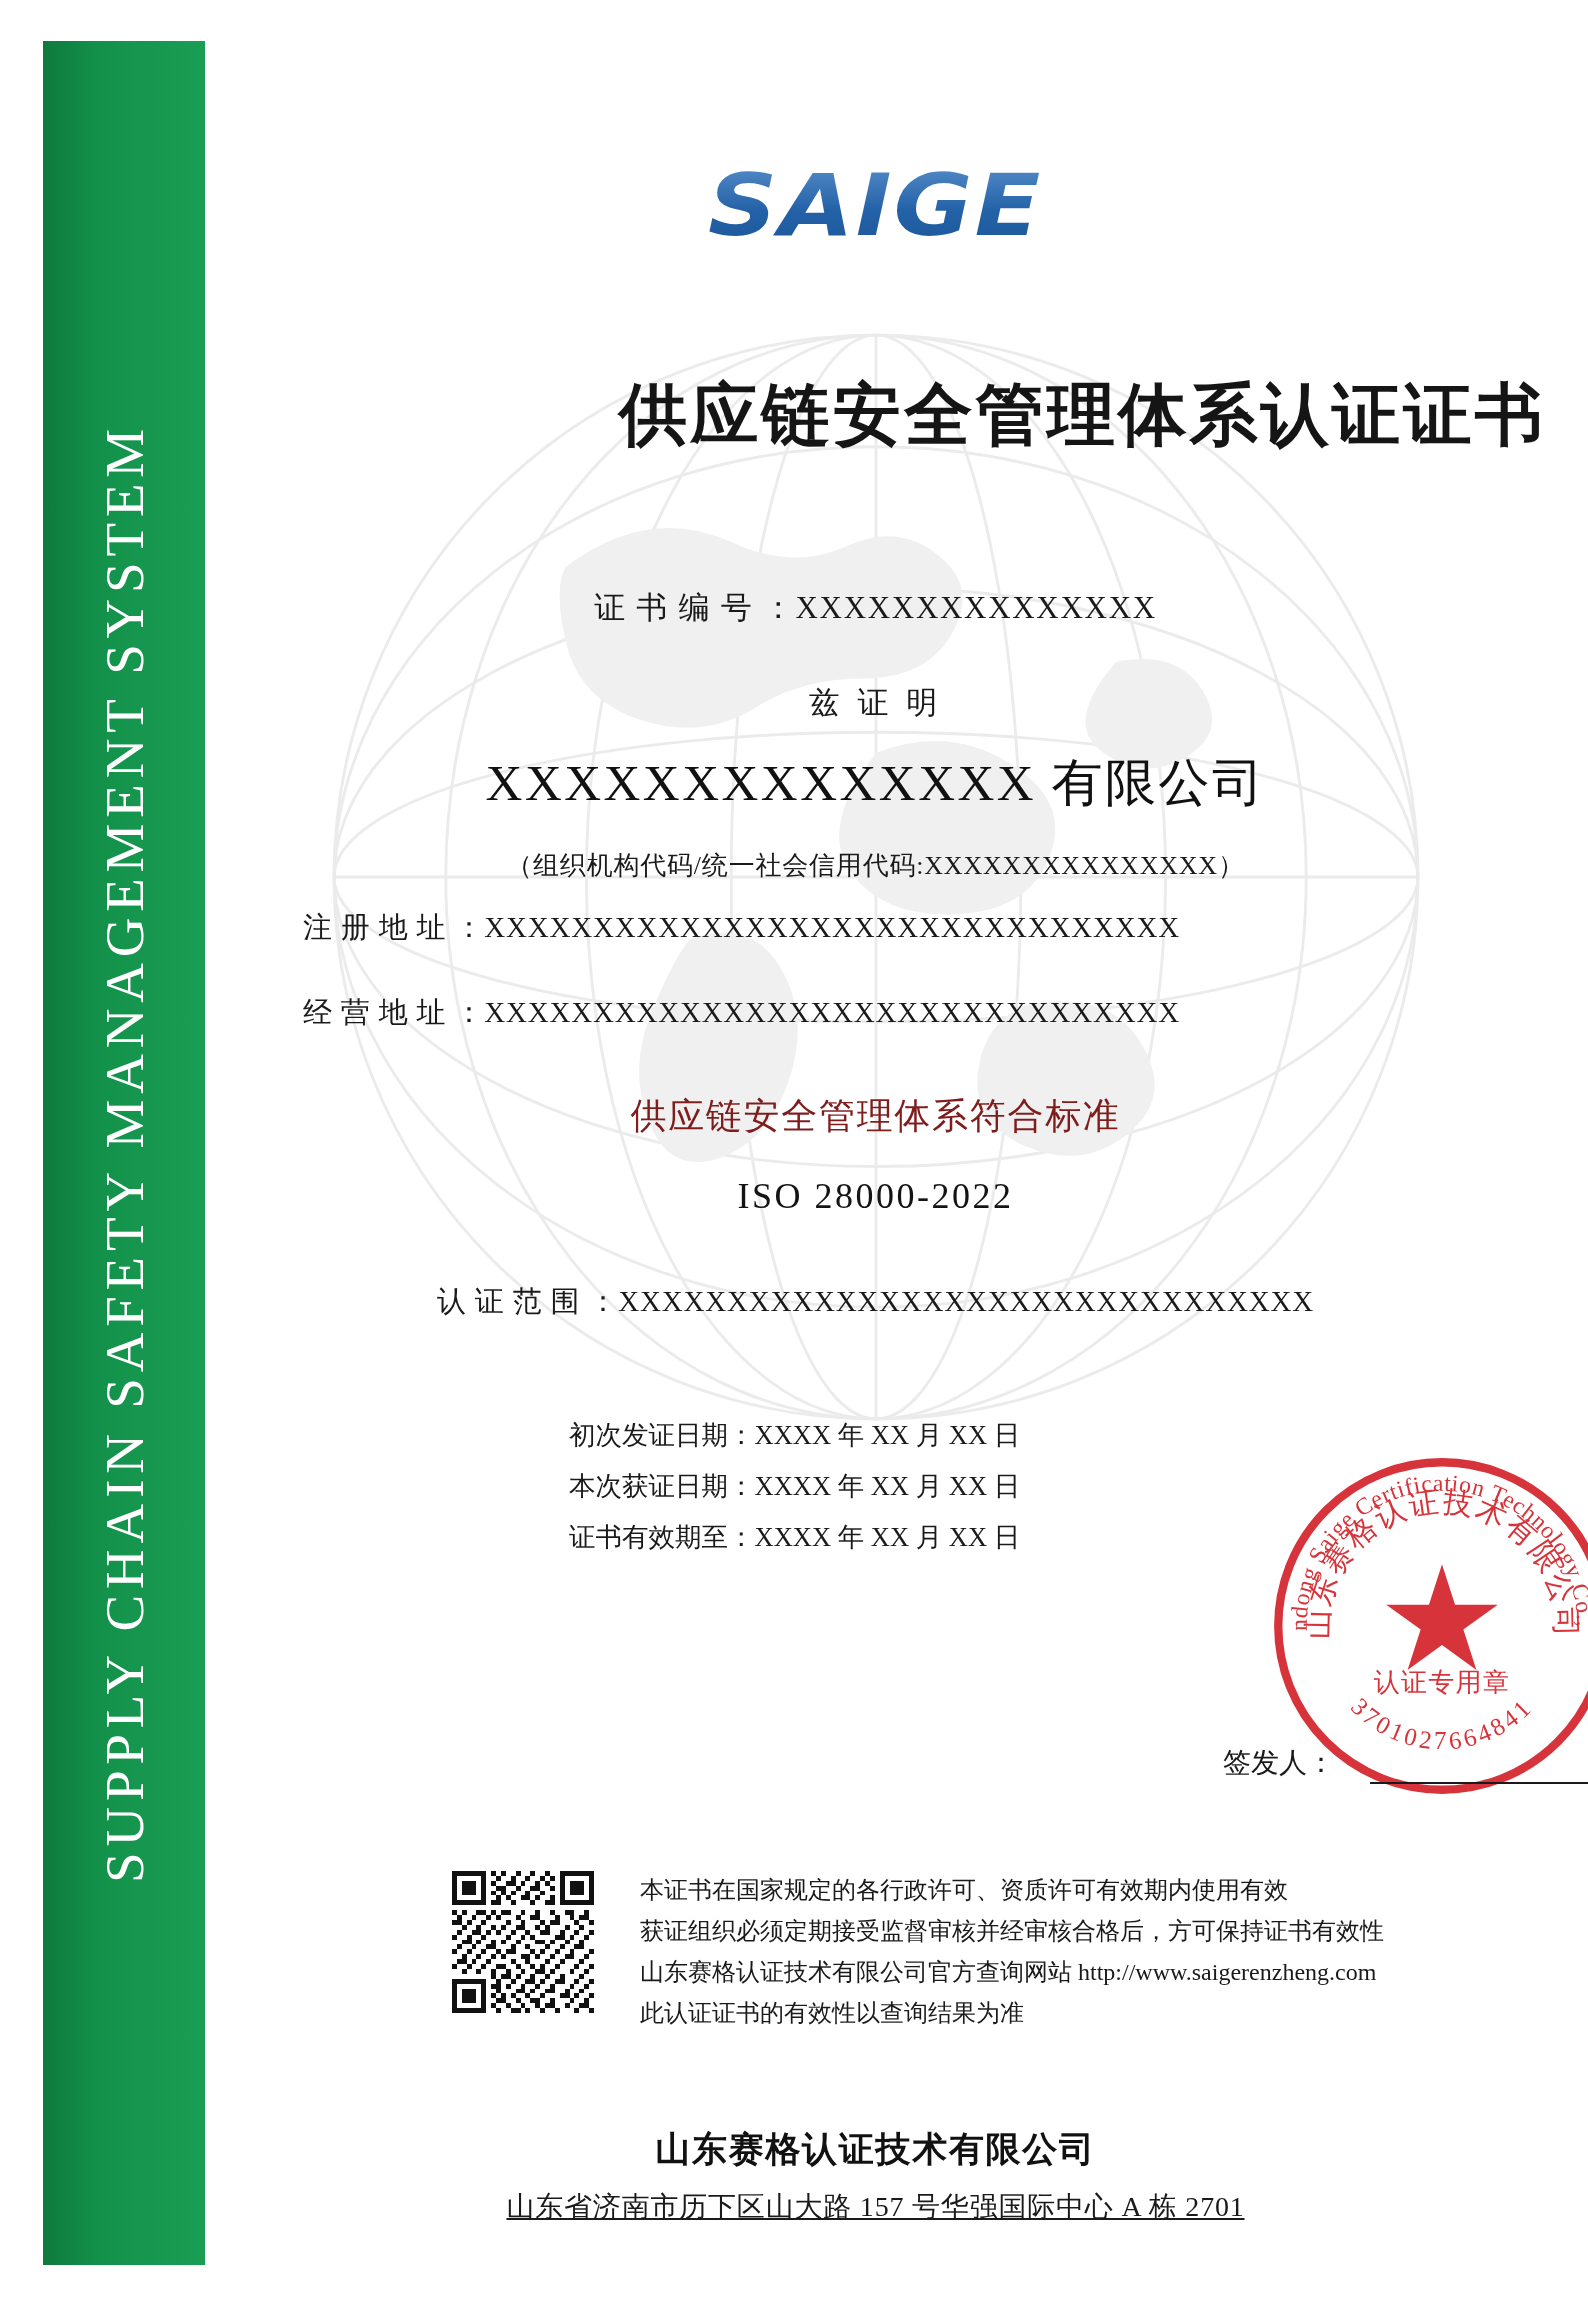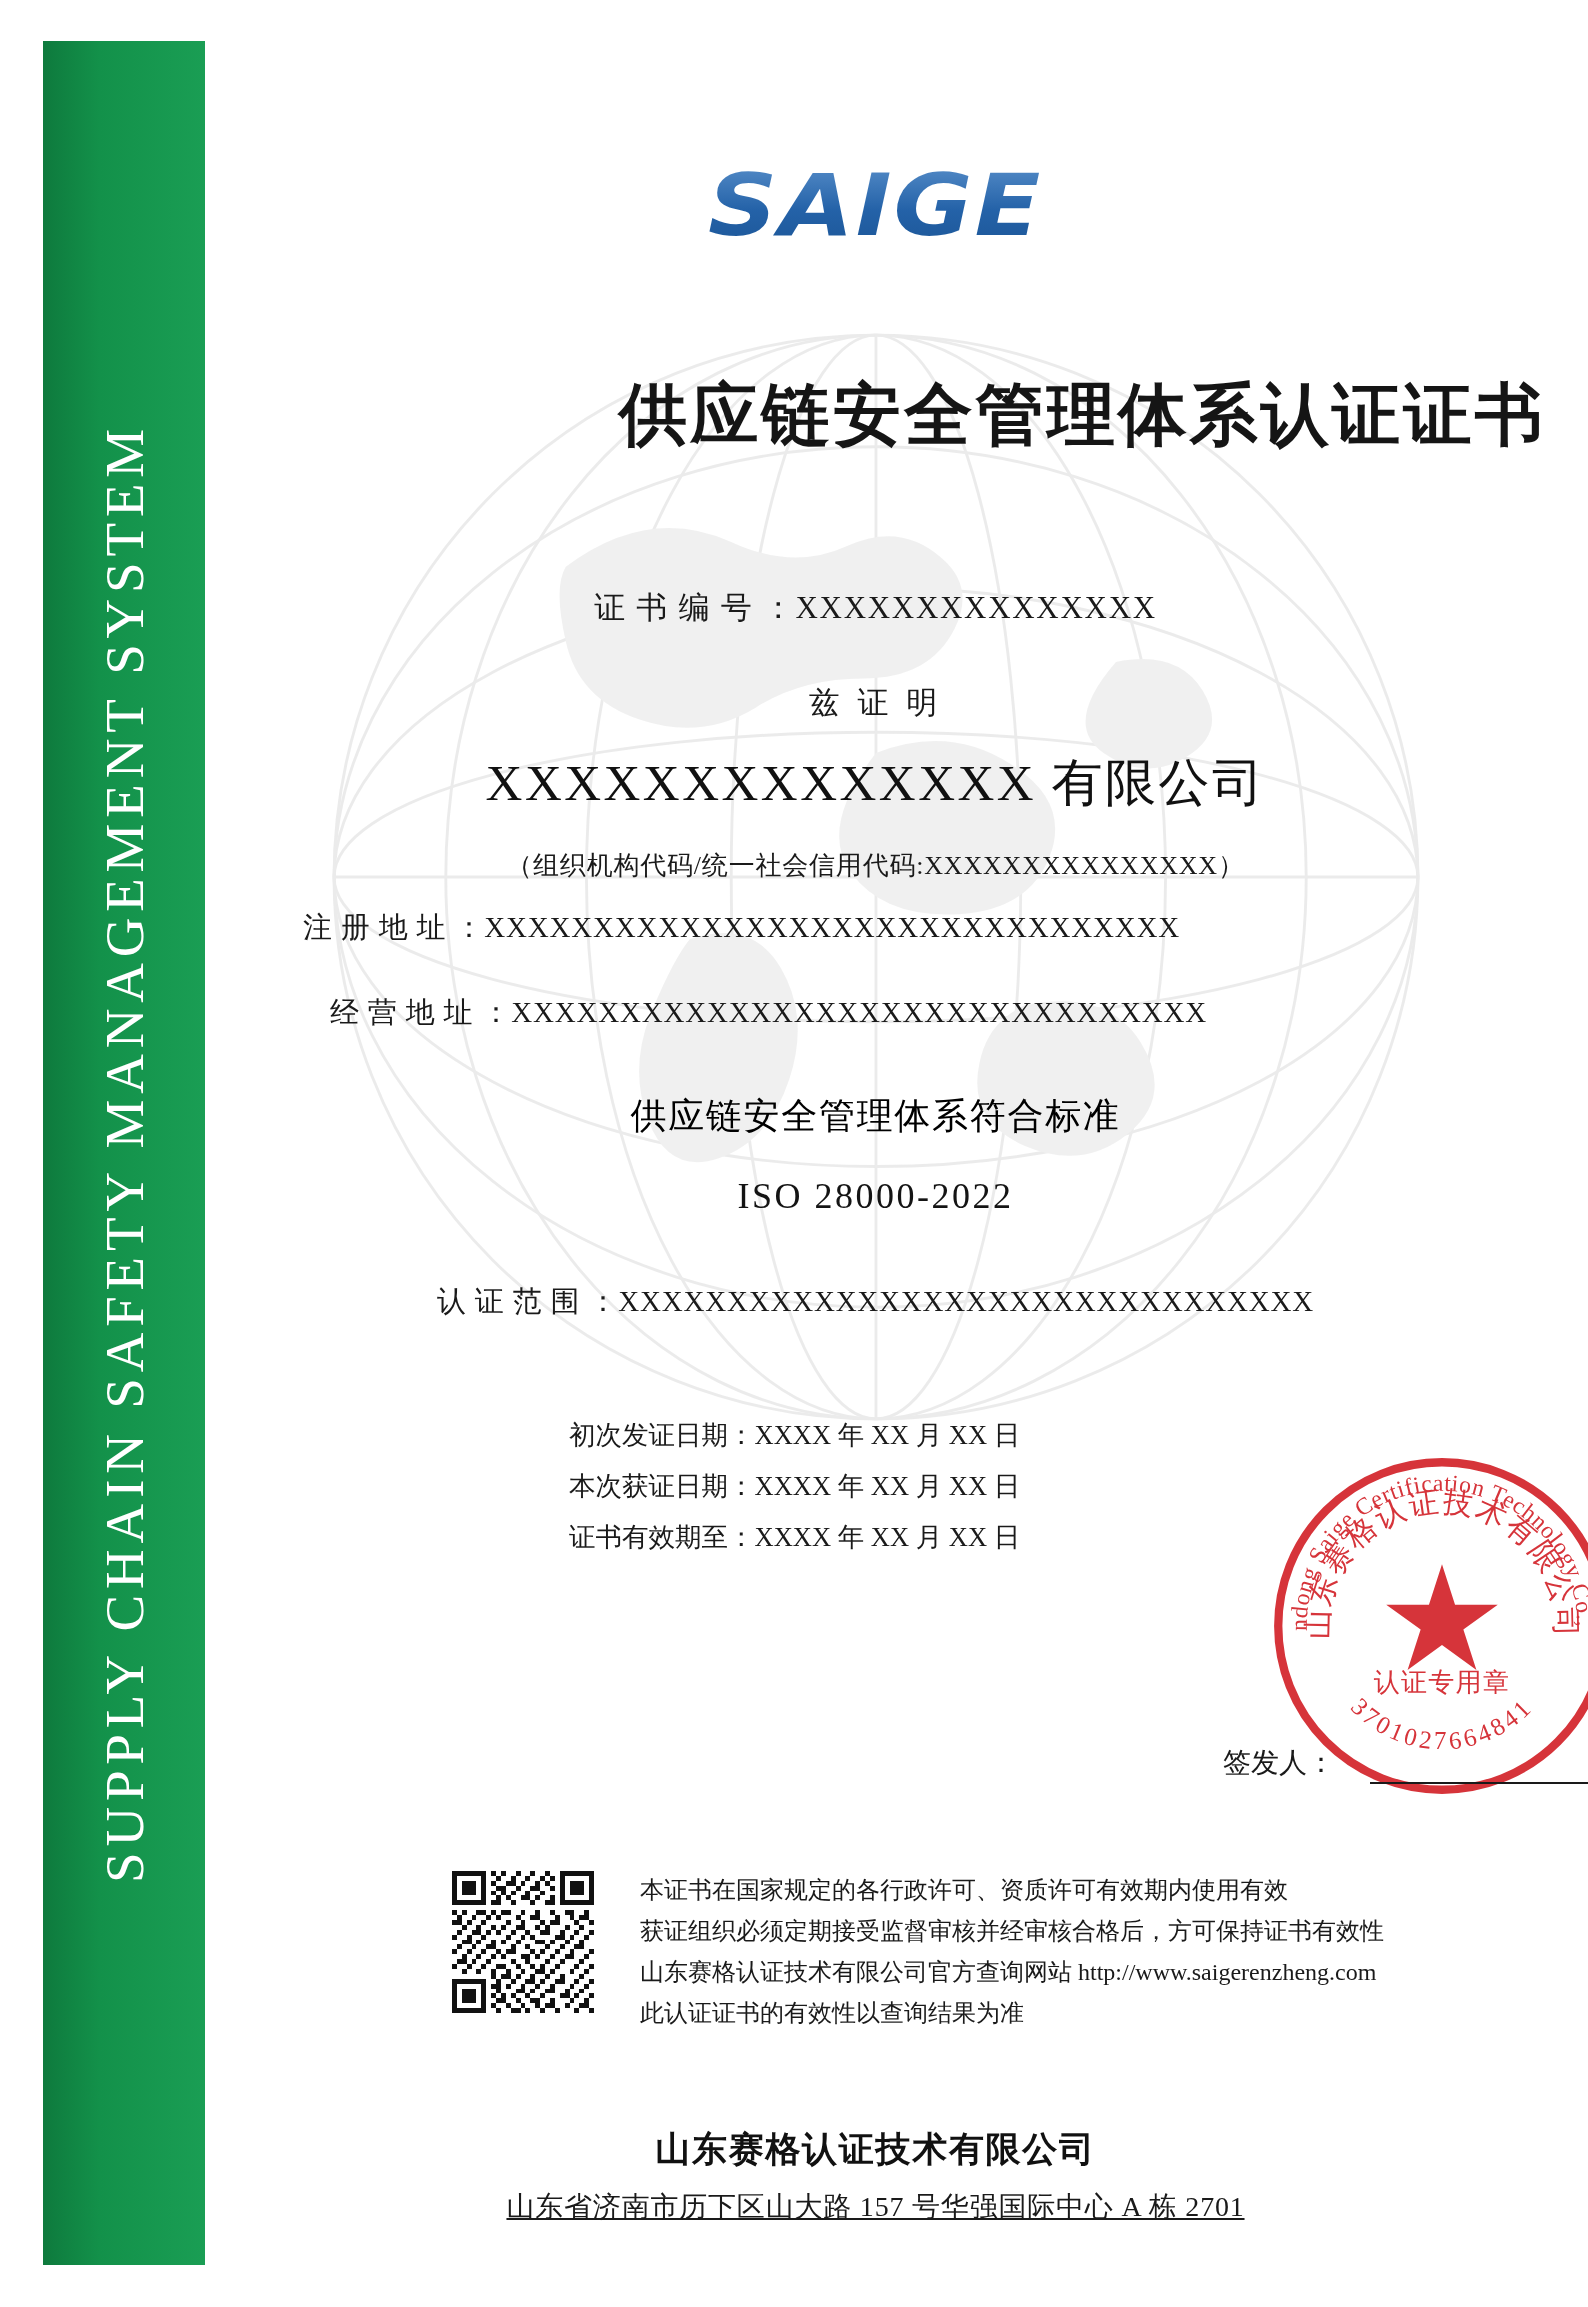--- a/index.html
+++ b/index.html
@@ -148,31 +148,31 @@
 
   .addr {
     position: absolute;
     left: 98px;
     font-size: 29px;
     letter-spacing: 0.8px;
     color: #1a1a1a;
     white-space: nowrap;
   }
   .addr-reg { top: 867px; }
-  .addr-biz { top: 952px; margin-left: 27px; }
+  .addr-biz { top: 952px; }
 
   .std-line {
     position: absolute;
     left: 0;
     right: 0;
     top: 1051px;
     text-align: center;
     font-size: 36px;
     letter-spacing: 1.7px;
-    color: #000000;
+    color: #7f1d1d;
   }
   .std-code {
     position: absolute;
     left: 0;
     right: 0;
     top: 1134px;
     text-align: center;
     font-size: 36px;
     letter-spacing: 2.5px;
     color: #141414;

